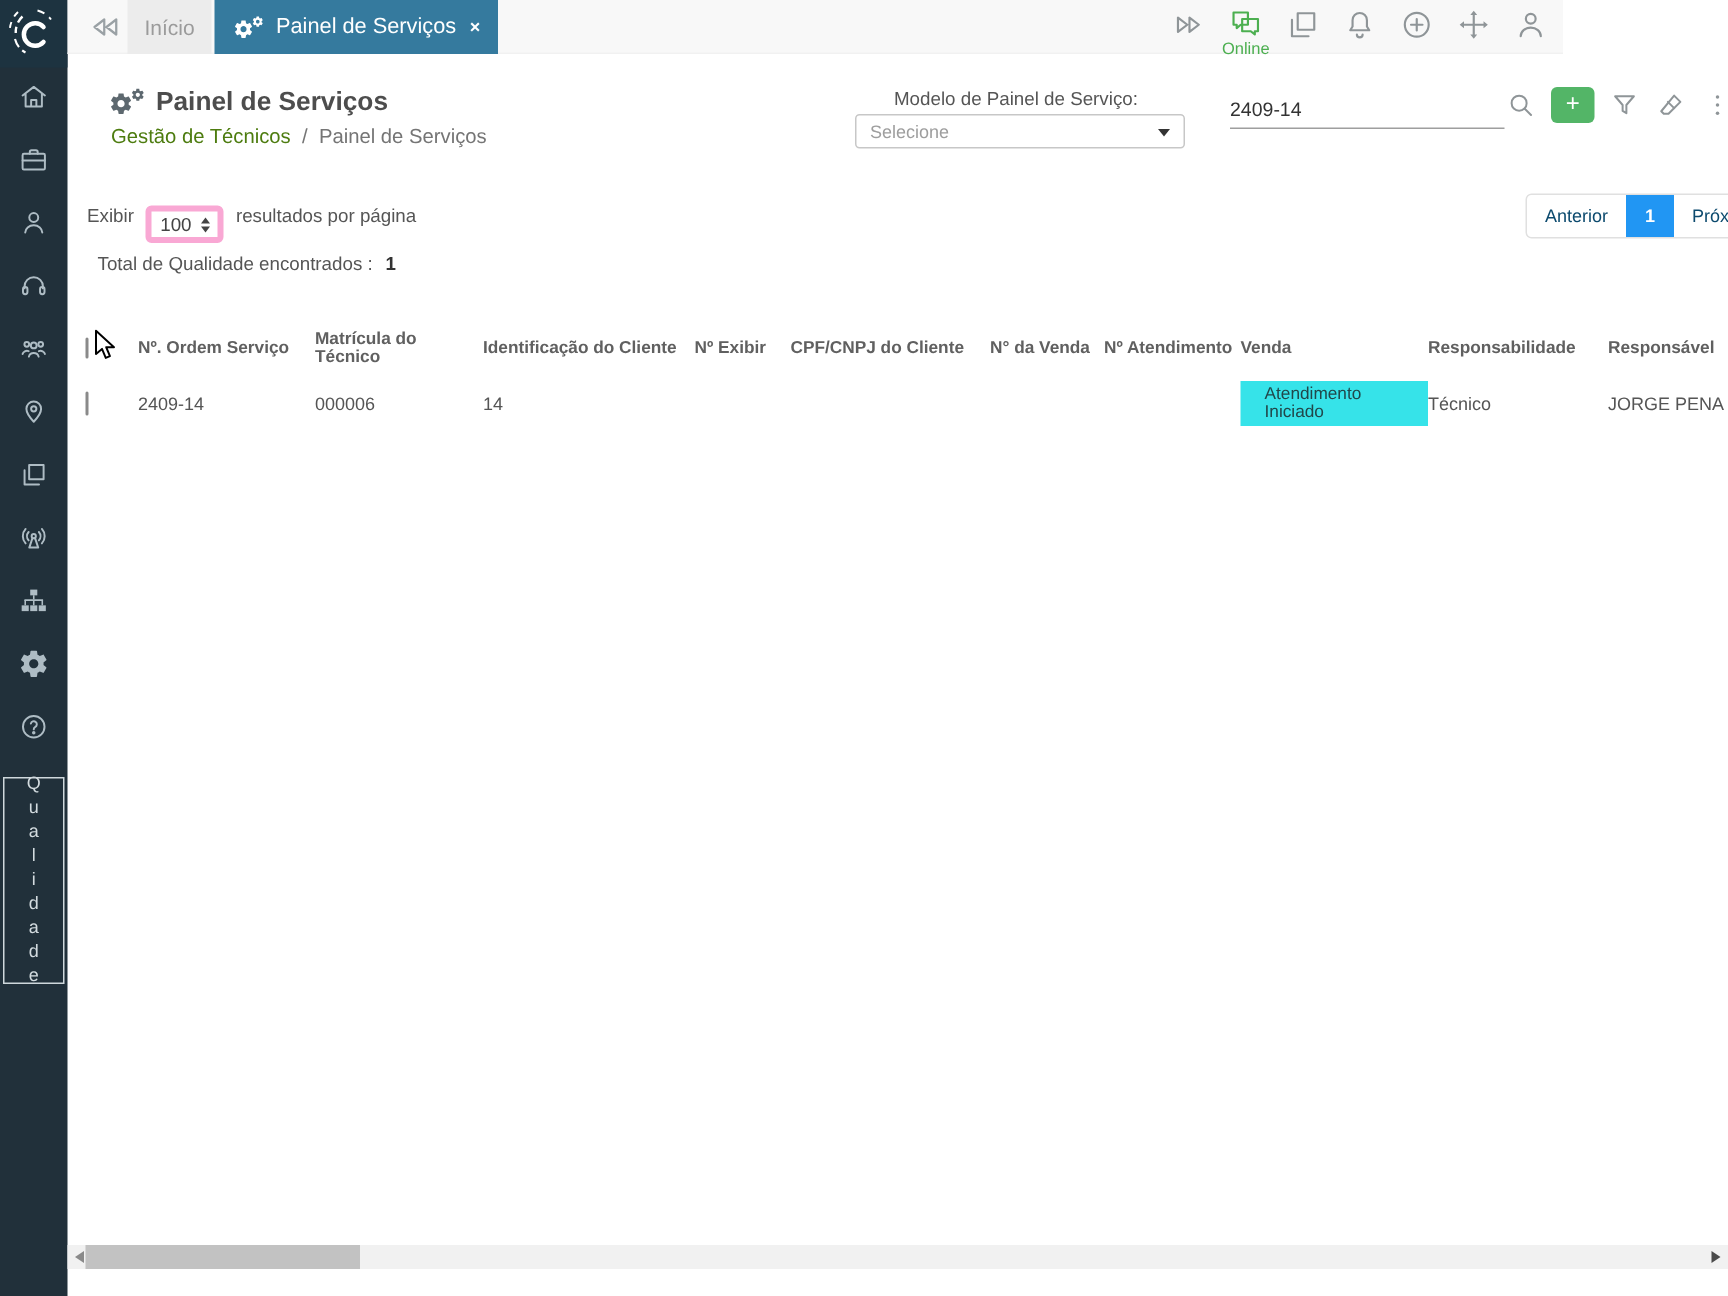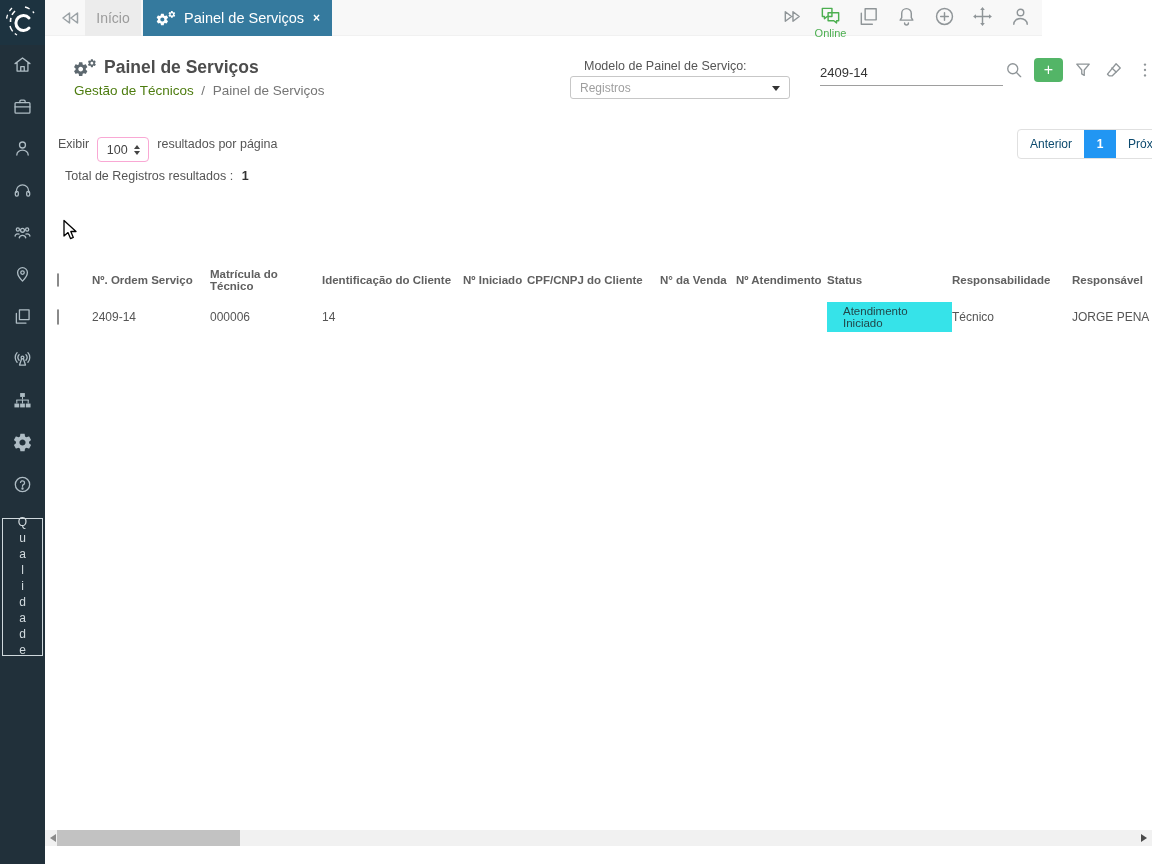--- a/index.html
+++ b/index.html
@@ -31,50 +31,50 @@
   .online-lbl { position:absolute; top:22px; left:50%; transform:translateX(-50%); color:#4caf50; font-size:11px; }
 
   
   .cogs { color:#5d686f; }
   .page-title-wrap { position:absolute; left:72px; top:57px; display:flex; align-items:center; gap:6px; }
   .page-title { font-size:17.5px; font-weight:bold; color:#4d4d4d; }
   .breadcrumb { position:absolute; left:74px; top:83px; font-size:13.5px; color:#757575; }
   .breadcrumb .lnk { color:#4d7c0f; cursor:pointer; }
 
   
-  .model-label { position:absolute; left:584px; top:59px; font-size:12.5px; color:#555; }
+  .model-label { position:absolute; left:596px; top:59px; font-size:12.5px; color:#555; }
   .model-select { position:absolute; left:570px; top:76px; width:220px; height:23px; border:1px solid #c7c7c7; border-radius:3px;
     display:flex; align-items:center; padding:0 9px; font-size:12px; color:#9e9e9e; cursor:pointer; background:#fff; }
   .model-select .caret { position:absolute; right:9px; top:9px; width:0; height:0; border-left:4px solid transparent; border-right:4px solid transparent; border-top:5px solid #333; }
   .search-input { position:absolute; left:820px; top:60px; width:183px; height:26px; border:none; border-bottom:1px solid #9e9e9e;
     font-size:13px; color:#333; outline:none; background:transparent; font-family:"Liberation Sans",sans-serif; }
   .act-icons { position:absolute; left:1003px; top:58px; display:flex; align-items:center; gap:9px; }
   .aic { width:22px; height:22px; color:#8f9598; cursor:pointer; display:flex; align-items:center; justify-content:center; }
   .aic svg { width:20px; height:20px; stroke:currentColor; fill:none; stroke-width:1.6; stroke-linecap:round; stroke-linejoin:round; }
   .add-btn { width:29px; height:24px; background:#53b567; border-radius:4px; color:#fff; font-size:16px;
     display:flex; align-items:center; justify-content:center; cursor:pointer; border:none; }
 
   
   .exibir-row { position:absolute; left:58px; top:137px; display:flex; align-items:flex-start; gap:8px; font-size:12.5px; color:#555; }
-  .size-select { width:52px; height:25px; border:1px solid #f9a8d4; border-radius:4px; display:flex; align-items:center;
+  .size-select { width:52px; height:25px; border:4px solid #f9a8d4; border-radius:4px; display:flex; align-items:center;
     justify-content:center; gap:6px; font-size:12.5px; color:#444; cursor:pointer; background:#fff; }
   .updown { display:flex; flex-direction:column; gap:2px; }
   .updown i { width:0; height:0; border-left:3.5px solid transparent; border-right:3.5px solid transparent; display:block; }
   .updown .u { border-bottom:4px solid #444; }
   .updown .d { border-top:4px solid #444; }
   .pager { position:absolute; left:1017px; top:129px; height:30px; display:flex; border:1px solid #e0e0e0; border-radius:4px; overflow:hidden; background:#fff; }
   .pager .pg { display:flex; align-items:center; justify-content:center; font-size:12px; color:#0c4a6e; padding:0 12px; cursor:pointer; }
   .pager .pg.num { width:32px; padding:0; background:#2196f3; color:#fff; font-weight:bold; }
   .total-row { position:absolute; left:65px; top:169px; font-size:12.5px; color:#555; }
   .total-row b { color:#333; margin-left:5px; }
 
   
   .tbl-row { position:absolute; left:45px; width:1107px; display:grid;
     grid-template-columns:35px 118px 112px 141px 64px 133px 76px 91px 125px 120px 1fr;
-    padding-left:12px; align-items:center;margin-top:48px; }
+    padding-left:12px; align-items:center; }
   .tbl-head { top:220px; height:22px; font-size:11.5px; font-weight:bold; color:#606060; }
   .tbl-data { top:254px; height:26px; font-size:12px; color:#555; }
   .cbx { width:13px; height:13px; border:1.5px solid #8a8a8a; border-radius:2px; background:#fff; cursor:pointer; }
   .badge { display:inline-block; background:#36e3e9; color:#21474a; font-size:11.5px; padding:3px 16px; }
 
   
   .hscroll { position:absolute; left:45px; top:830px; width:1107px; height:16px; background:#f1f1f1; }
   .hs-left { position:absolute; left:5px; top:4px; width:0; height:0; border-top:4.5px solid transparent; border-bottom:4.5px solid transparent; border-right:6px solid #8a8a8a; cursor:pointer; }
   .hs-thumb { position:absolute; left:12px; top:0; width:183px; height:16px; background:#c2c2c2; cursor:grab; }
   .hs-right { position:absolute; right:5px; top:4px; width:0; height:0; border-top:4.5px solid transparent; border-bottom:4.5px solid transparent; border-left:6px solid #4a4a4a; cursor:pointer; }
@@ -250,21 +250,21 @@
   <span class="page-title">Painel de Serviços</span>
 </div>
 <div class="breadcrumb">
   <span class="lnk">Gestão de Técnicos</span>
   &nbsp;<span>/</span>&nbsp;
   <span>Painel de Serviços</span>
 </div>
 
 <div class="model-label">Modelo de Painel de Serviço:</div>
 <div class="model-select">
-  <span>Registros</span>
+  <span>Selecione</span>
   <span class="caret"></span>
 </div>
 
 <input class="search-input" type="text" value="2409-14" style="">
 
 <div class="act-icons">
   <span class="aic">
     <svg viewBox="0 0 24 24">
         <circle cx="10.5" cy="10.5" r="6"></circle>
         <path d="M15 15l5 5"></path>
@@ -303,34 +303,34 @@
   <span>resultados por página</span>
 </div>
 
 <div class="pager">
   <span class="pg">Anterior</span>
   <span class="pg num">1</span>
   <span class="pg">Próximo</span>
 </div>
 
 <div class="total-row">
-  <span>Total de Registros resultados :</span>
+  <span>Total de Qualidade encontrados :</span>
   <b>1</b>
 </div>
 
 <div class="tbl-row tbl-head">
   <span><span class="cbx"></span></span>
   <span>Nº. Ordem Serviço</span>
   <span>Matrícula do Técnico</span>
   <span>Identificação do Cliente</span>
-  <span>Nº Iniciado</span>
+  <span>Nº Exibir</span>
   <span>CPF/CNPJ do Cliente</span>
   <span>N° da Venda</span>
   <span>Nº Atendimento</span>
-  <span>Status</span>
+  <span>Venda</span>
   <span>Responsabilidade</span>
   <span>Responsável</span>
 </div>
 
 <div class="tbl-row tbl-data">
   <span><span class="cbx"></span></span>
   <span>2409-14</span>
   <span>000006</span>
   <span>14</span>
   <span></span>

